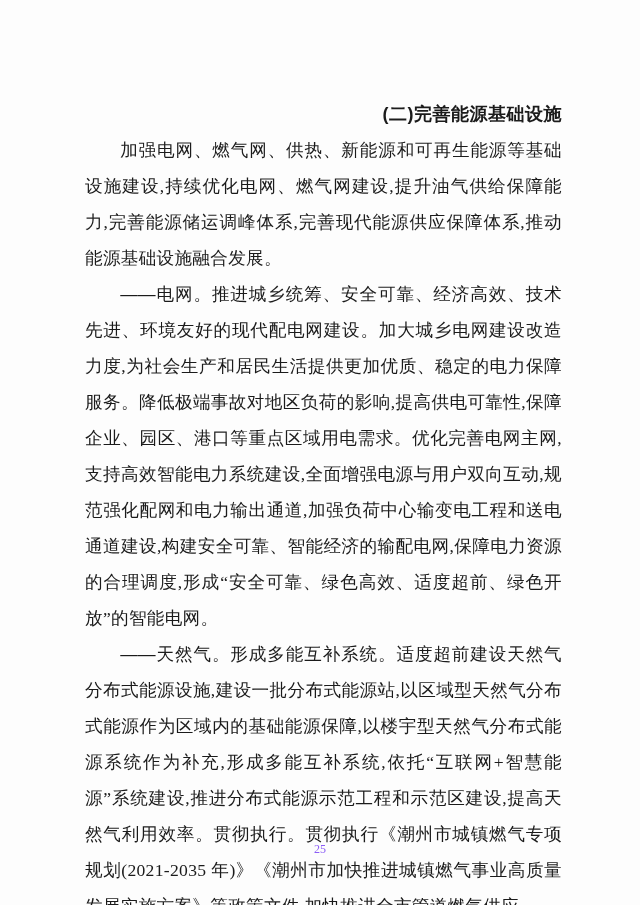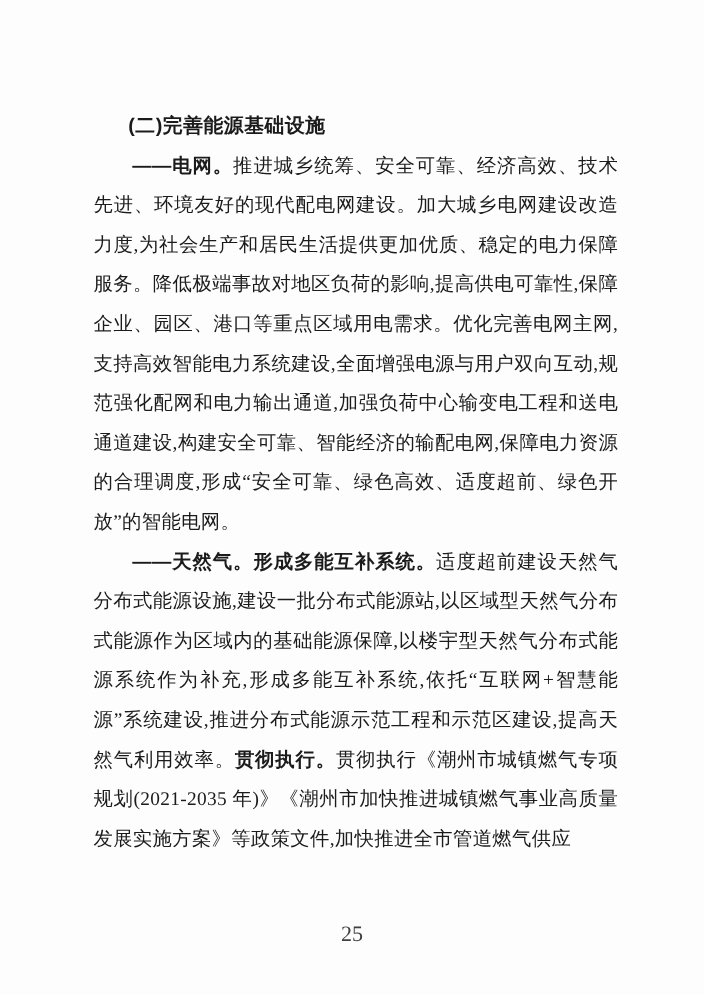--- a/index.html
+++ b/index.html
@@ -21,47 +21,49 @@
     line-height: 36px;
   }
   .heading {
     margin: 0;
     font-family: "Liberation Sans", "DejaVu Sans", sans-serif;
     font-weight: 700;
     font-size: 18px;
     line-height: 36px;
     text-indent: 1.75em;
     letter-spacing: 0.5px;
+    text-align: right;
   }
   .para {
     margin: 0;
     text-indent: 2em;
     text-align: justify;
     text-justify: inter-character;
     letter-spacing: 0.3px;
   }
   .bold-lead {
     font-family: "Liberation Sans", "DejaVu Sans", sans-serif;
-    font-weight: 700;
+    font-weight: 400;
   }
   .page-number {
     position: absolute;
     left: 0;
     bottom: 46px;
     width: 100%;
     text-align: center;
     font-family: "Liberation Serif", "DejaVu Serif", serif;
-    font-size: 20px;
+    font-size: 12px;
     line-height: 20px;
-    color: #404040;
+    color: #8b5cf6;
   }
 </style>
 </head>
 <body>
 
 <div class="page">
   <h2 class="heading">(二)完善能源基础设施</h2>
   <div id="paragraphs">
+      <p class="para"><span>加强电网、燃气网、供热、新能源和可再生能源等基础设施建设,持续优化电网、燃气网建设,提升油气供给保障能力,完善能源储运调峰体系,完善现代能源供应保障体系,推动能源基础设施融合发展。</span></p>
       <p class="para"><span class="bold-lead">——电网。</span><span>推进城乡统筹、安全可靠、经济高效、技术先进、环境友好的现代配电网建设。加大城乡电网建设改造力度,为社会生产和居民生活提供更加优质、稳定的电力保障服务。降低极端事故对地区负荷的影响,提高供电可靠性,保障企业、园区、港口等重点区域用电需求。优化完善电网主网,支持高效智能电力系统建设,全面增强电源与用户双向互动,规范强化配网和电力输出通道,加强负荷中心输变电工程和送电通道建设,构建安全可靠、智能经济的输配电网,保障电力资源的合理调度,形成“安全可靠、绿色高效、适度超前、绿色开放”的智能电网。</span></p>
       <p class="para"><span class="bold-lead">——天然气。形成多能互补系统。</span><span>适度超前建设天然气分布式能源设施,建设一批分布式能源站,以区域型天然气分布式能源作为区域内的基础能源保障,以楼宇型天然气分布式能源系统作为补充,形成多能互补系统,依托“互联网+智慧能源”系统建设,推进分布式能源示范工程和示范区建设,提高天然气利用效率。</span><span class="bold-lead">贯彻执行。</span><span>贯彻执行《潮州市城镇燃气专项规划(2021-2035 年)》《潮州市加快推进城镇燃气事业高质量发展实施方案》等政策文件,加快推进全市管道燃气供应</span></p>
     </div>
   <div class="page-number">25</div>
 </div>
 
 </body></html>

